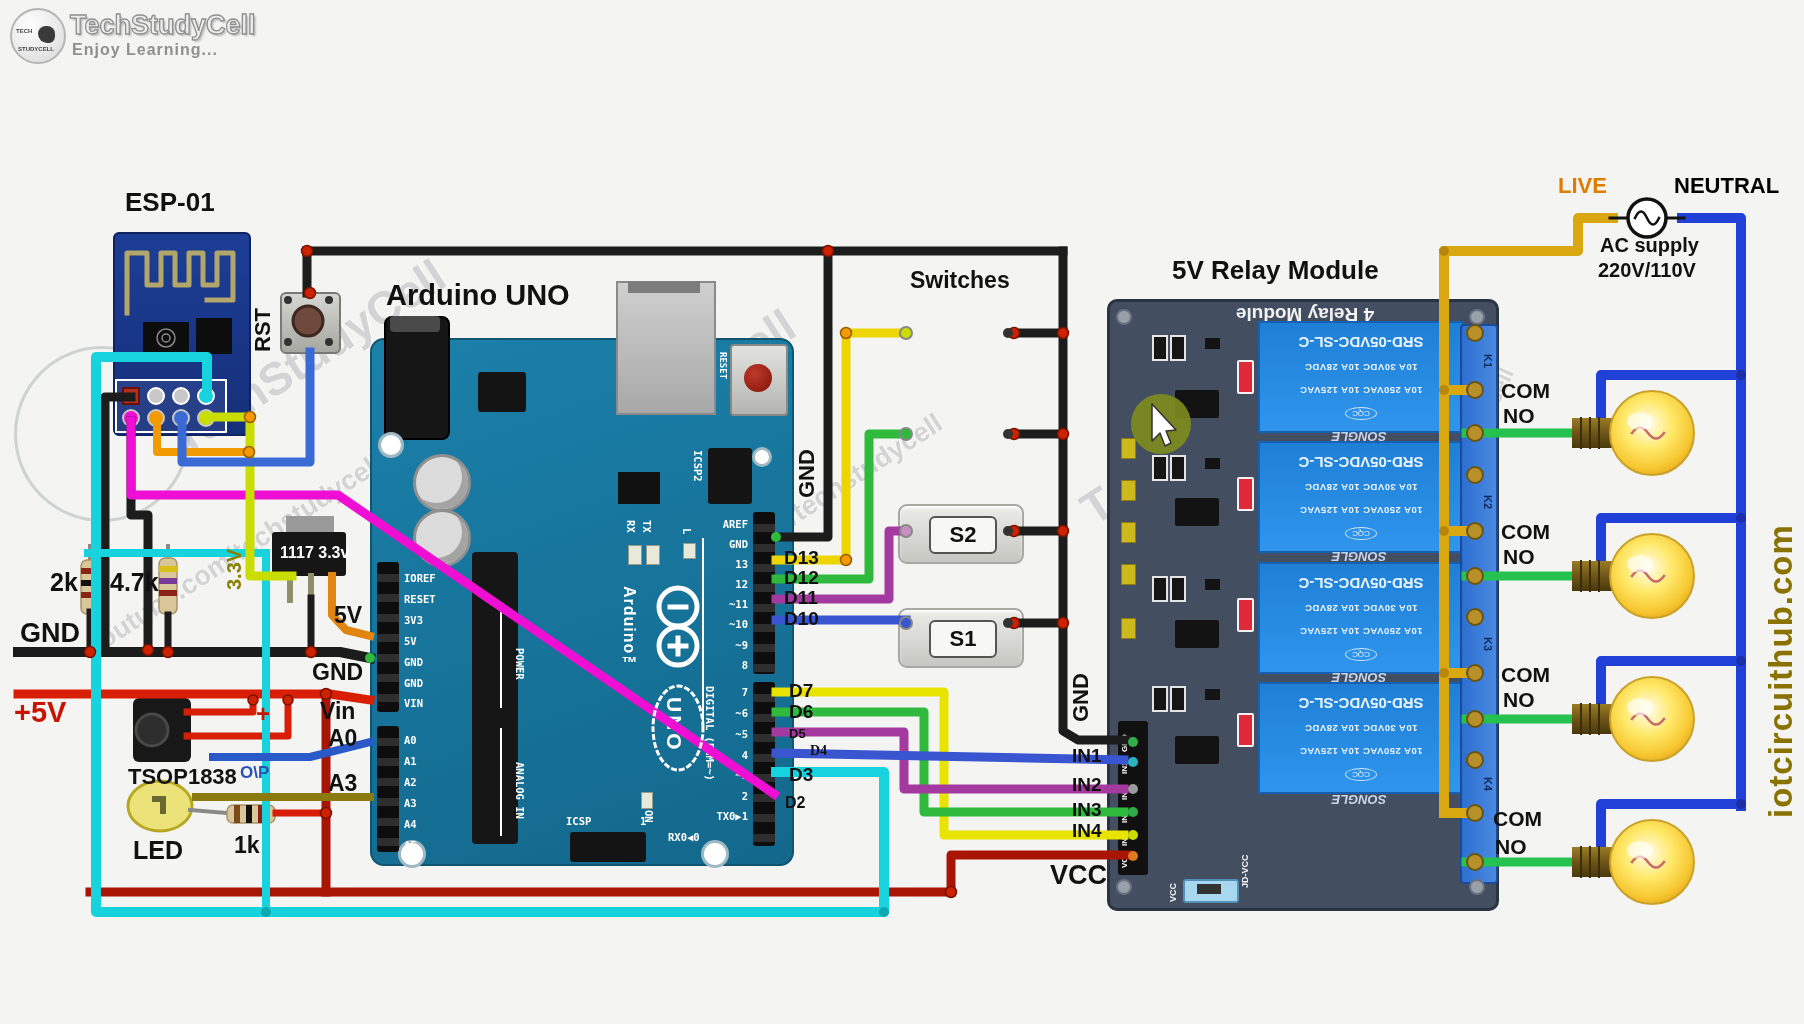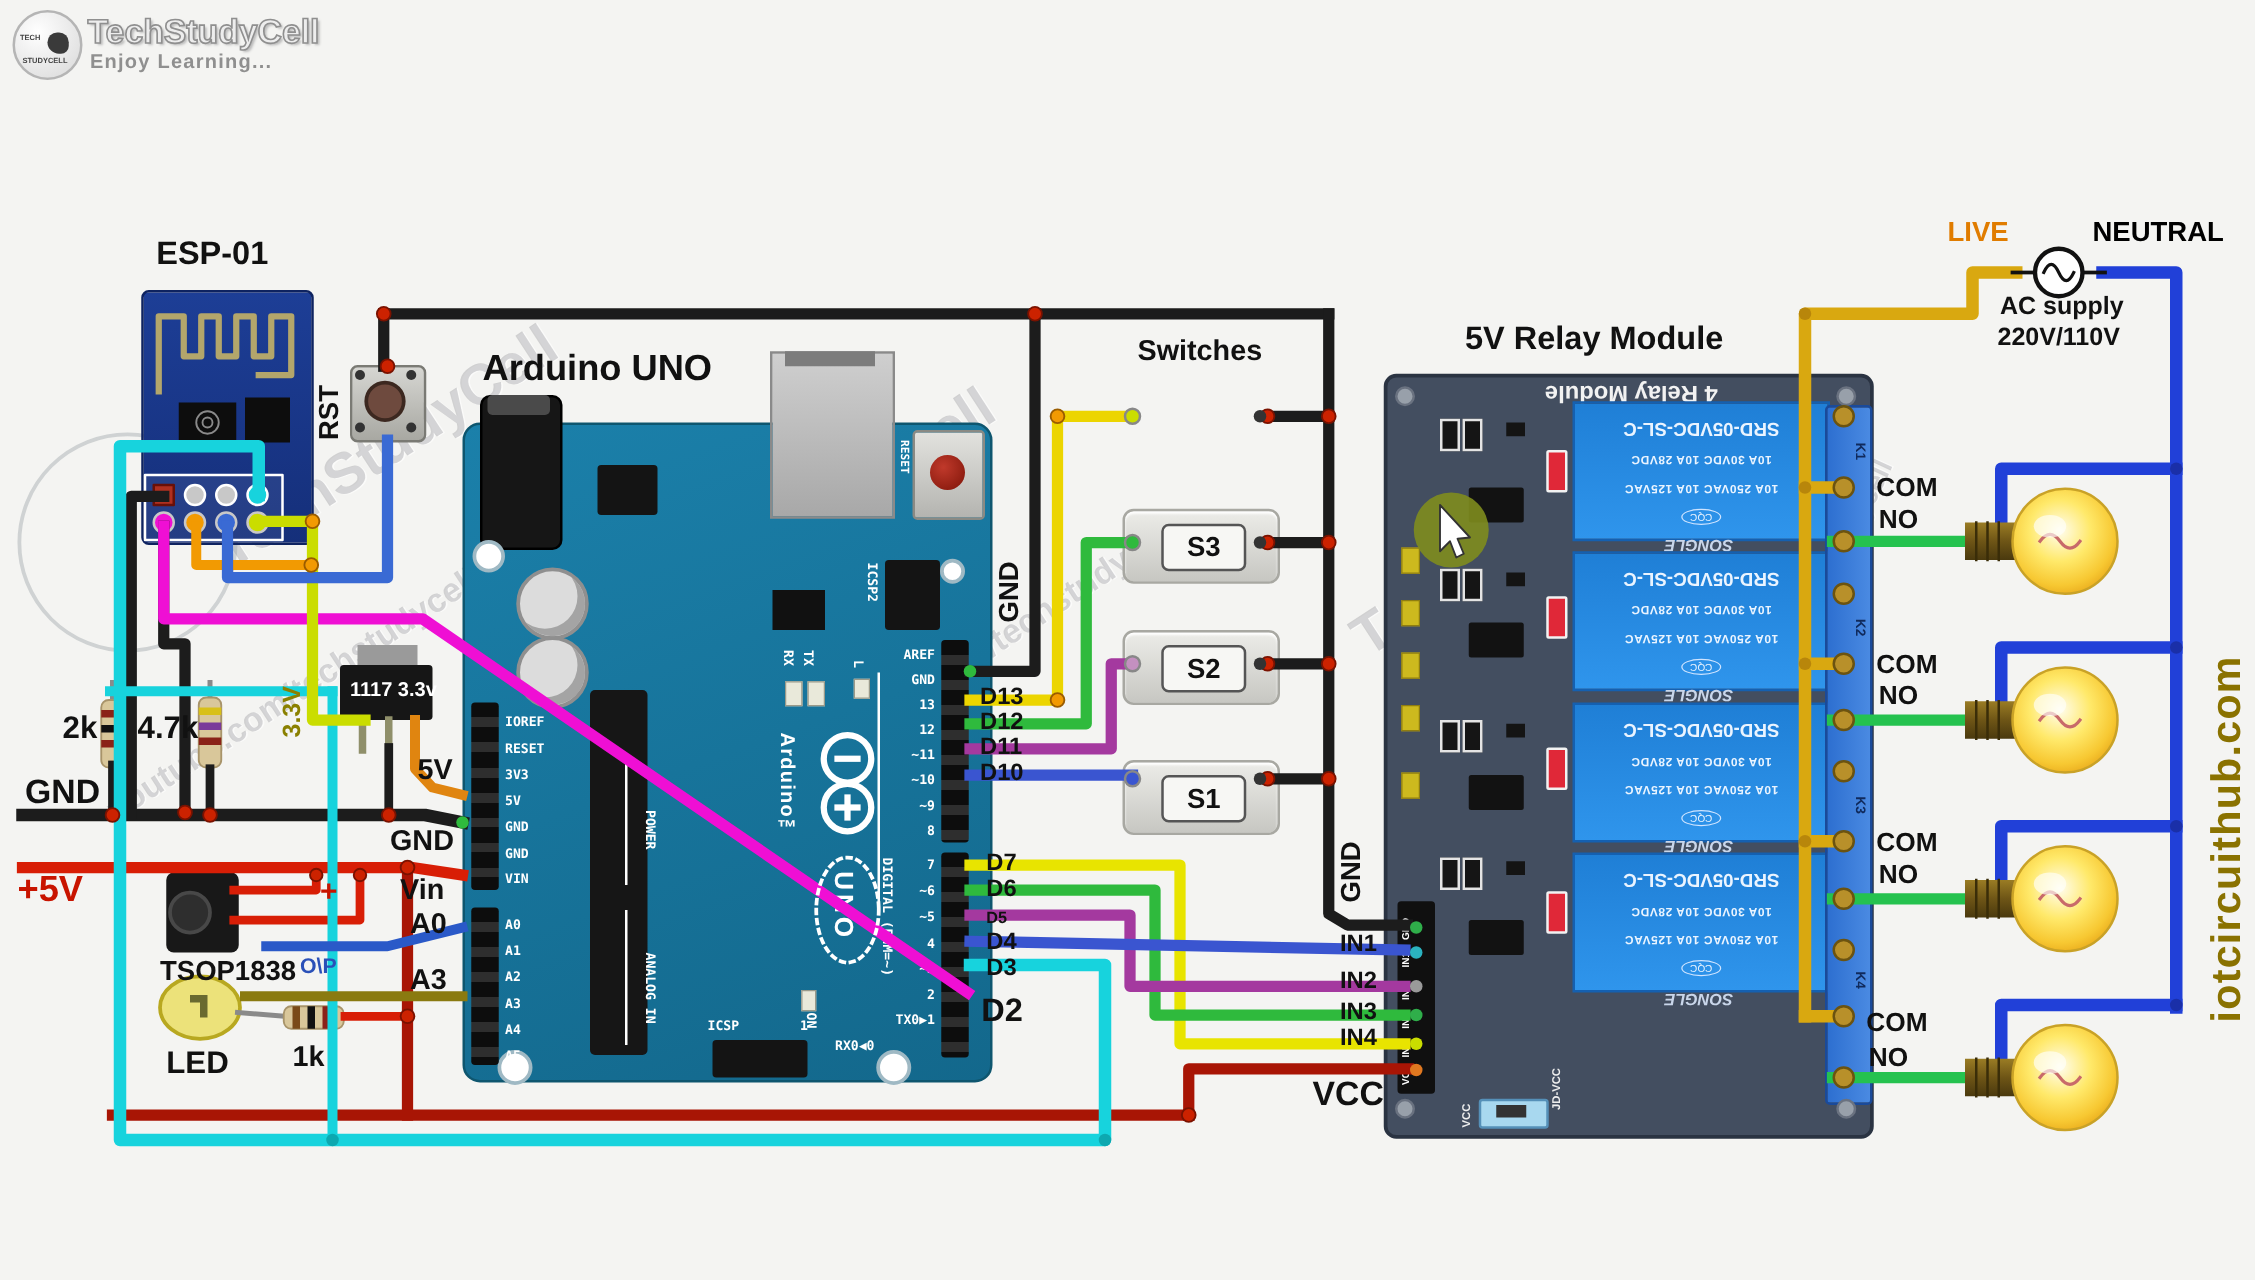--- a/index.html
+++ b/index.html
@@ -147,25 +147,20 @@
   <span class="boardtxt vtext" style="left:641px;top:520px;">TX</span>
   <span class="boardtxt vtext" style="left:681px;top:528px;">L</span>
   <span class="boardtxt vtext" style="left:643px;top:810px;">ON</span>
   <div class="smdw" style="left:628px;top:545px;width:12px;height:18px;"></div>
   <div class="smdw" style="left:646px;top:545px;width:12px;height:18px;"></div>
   <div class="smdw" style="left:683px;top:543px;width:11px;height:14px;"></div>
   <div class="smdw" style="left:641px;top:792px;width:10px;height:15px;"></div>
   <span class="vtext" style="position:absolute;left:620px;top:586px;color:#fff;font-weight:bold;font-size:16px;letter-spacing:1px;">Arduino™</span>
   <span class="vtext" style="position:absolute;left:662px;top:697px;color:#fff;font-weight:bold;font-size:21px;letter-spacing:3px;">UNO</span>
 
-  <div class="switch" style="left:898px;top:407px;">
-    <div class="plate">
-        <span>S3</span>
-      </div>
-  </div>
   <div class="switch" style="left:898px;top:504px;">
     <div class="plate">
         <span>S2</span>
       </div>
   </div>
   <div class="switch" style="left:898px;top:608px;">
     <div class="plate">
         <span>S1</span>
       </div>
   </div>
@@ -523,23 +518,23 @@
   <div class="lbl" style="left:1172px;top:257px;font-size:26px;">5V Relay Module</div>
   <div class="lbl rotup" style="left:796px;top:498px;font-size:22px;">GND</div>
 
   <div class="lbl" style="left:784px;top:548px;font-size:19px;">D13</div>
   <div class="lbl" style="left:784px;top:568px;font-size:19px;">D12</div>
   <div class="lbl" style="left:784px;top:588px;font-size:19px;">D11</div>
   <div class="lbl" style="left:784px;top:609px;font-size:19px;">D10</div>
   <div class="lbl" style="left:789px;top:681px;font-size:19px;">D7</div>
   <div class="lbl" style="left:789px;top:702px;font-size:19px;">D6</div>
   <div class="lbl" style="left:789px;top:727px;font-size:13px;">D5</div>
-  <div class="lbl" style="left:789px;top:744px;font-size:19px;">D4</div>
+  <div class="lbl" style="left:810px;top:744px;font-size:14px;font-family:Liberation Serif, serif;">D4</div>
   <div class="lbl" style="left:789px;top:765px;font-size:19px;">D3</div>
-  <div class="lbl" style="left:785px;top:795px;font-size:26px;">D2</div>
+  <div class="lbl" style="left:785px;top:795px;font-size:16px;">D2</div>
 
   <div class="lbl" style="left:50px;top:570px;font-size:25px;">2k</div>
   <div class="lbl" style="left:110px;top:570px;font-size:25px;">4.7k</div>
   <div class="lbl" style="left:20px;top:620px;font-size:27px;">GND</div>
   <div class="lbl" style="left:14px;top:698px;font-size:29px;color:#c81400;">+5V</div>
   <div class="lbl rotup" style="left:224px;top:590px;font-size:20px;color:#8a8000;">3.3V</div>
   <div class="lbl" style="left:280px;top:545px;font-size:16px;color:#fff;">1117 3.3v</div>
   <div class="lbl" style="left:334px;top:604px;font-size:23px;">5V</div>
   <div class="lbl" style="left:312px;top:661px;font-size:23px;">GND</div>
   <div class="lbl" style="left:320px;top:700px;font-size:23px;">Vin</div>

